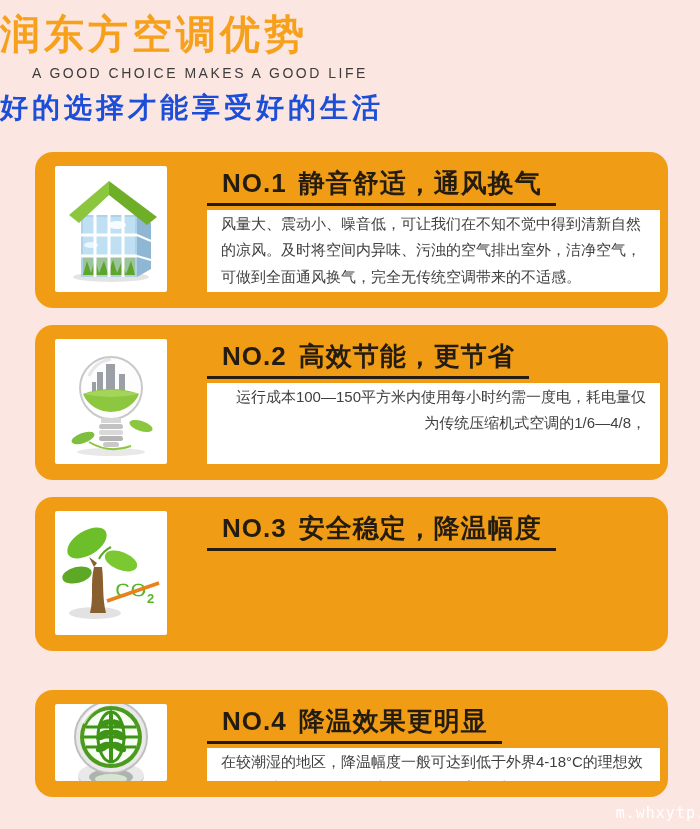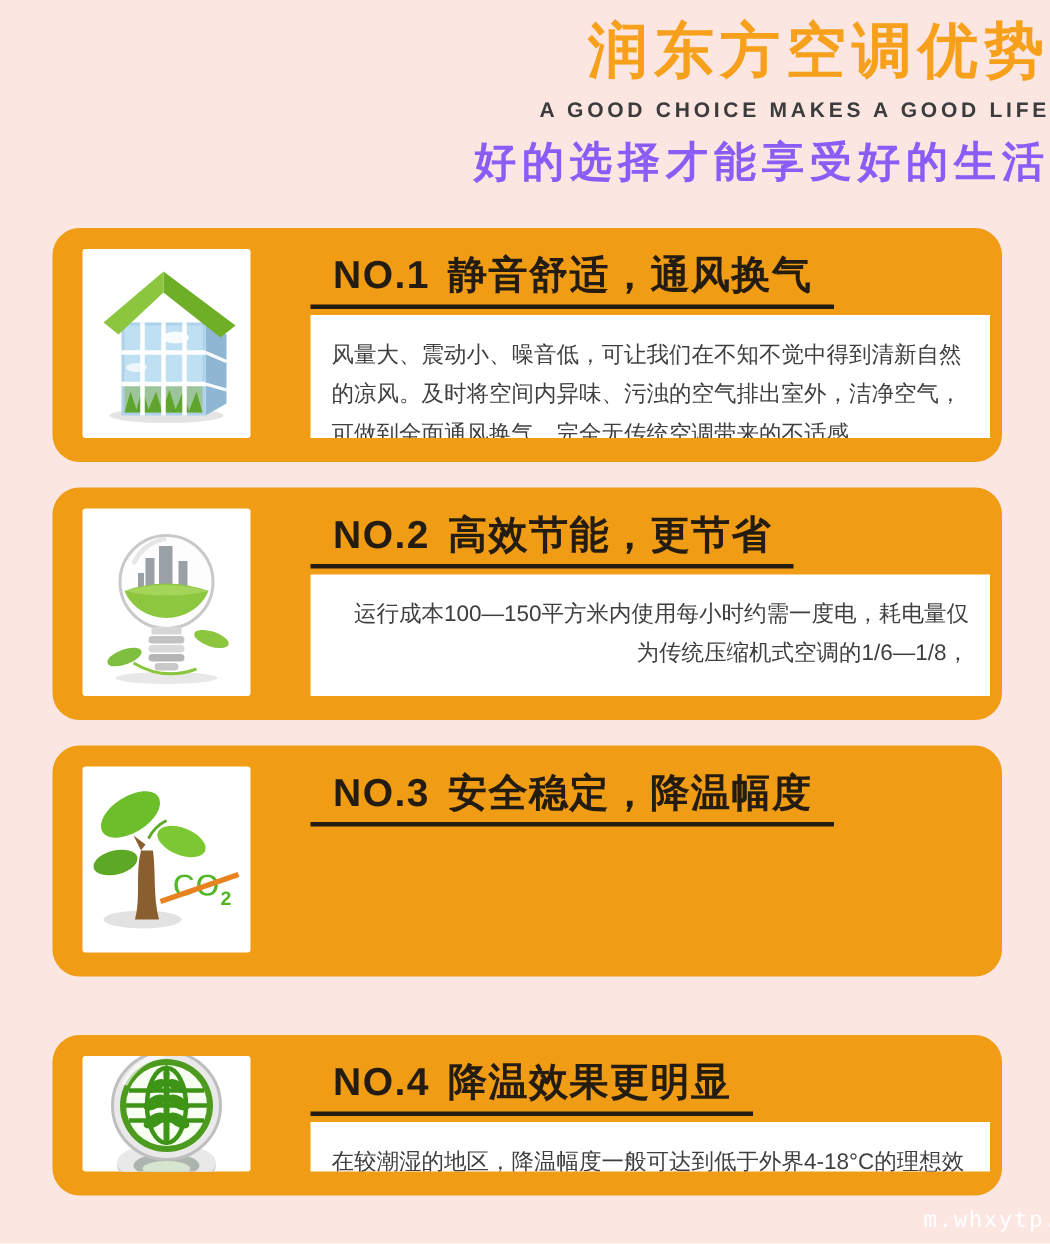--- a/index.html
+++ b/index.html
@@ -5,41 +5,42 @@
   html,body{margin:0;padding:0;}
   body{font-family:"Liberation Sans","DejaVu Sans",sans-serif;}
   .page{
     position:relative;
     width:700px;height:829px;
     background:#fbe6e1;
     overflow:hidden;
     box-sizing:border-box;
   }
   
-  .header{text-align:right;}
+  .header{text-align:left;}
   .main-title{
     margin:10px 0 0 0;
     font-size:40px;line-height:48px;
     font-weight:bold;
     letter-spacing:4px;
     color:#f7a01b;
   }
   .sub-en{
     margin-top:6px;
     font-size:14px;line-height:18px;
-    font-weight:bold;
+    font-weight:normal;
     letter-spacing:2.5px;
     color:#3c3c3c;
+    padding-left:32px;
   }
   .sub-zh{
     margin-top:8px;
     font-size:28px;line-height:36px;
     font-weight:600;
     letter-spacing:4px;
-    color:#8b5cf6;
+    color:#1d4ed8;
   }
   
   .cards{margin:26px 32px 0 35px;}
   .card{
     display:flex;
     align-items:stretch;
     background:#f09c14;
     border-radius:18px;
     box-sizing:border-box;
     padding:14px 8px 16px 20px;
@@ -71,21 +72,21 @@
     font-weight:bold;
     color:#241c10;
     letter-spacing:1px;
     white-space:nowrap;
   }
   .card-title .num{margin-right:12px;font-family:"Liberation Sans",sans-serif;}
   .card-body{
     background:#ffffff;
     margin-top:4px;
     flex:1;
-    padding:14px 14px 6px 14px;
+    padding:1px 14px 6px 14px;
     font-size:15px;
     line-height:1.75;
     color:#3f3f3f;
     overflow:hidden;
   }
   
   .watermark{
     position:absolute;
     right:-6px;bottom:7px;
     color:#ffffff;
@@ -172,21 +173,21 @@
           <rect x="40" y="78" width="24" height="5" rx="2.5" fill="#c2c2c2"></rect>
           <rect x="40" y="84" width="24" height="5" rx="2.5" fill="#d9d9d9"></rect>
           <rect x="40" y="90" width="24" height="5" rx="2.5" fill="#b5b5b5"></rect>
           <rect x="44" y="96" width="16" height="5" rx="2.5" fill="#c9c9c9"></rect>
         </svg>
       </div>
       <div class="card-right">
         <div class="card-title">
           <span class="num">NO.2</span><span>高效节能，更节省</span>
         </div>
-        <div class="card-body">运行成本100—150平方米内使用每小时约需一度电，耗电量仅为传统压缩机式空调的1/6—1/8，</div>
+        <div class="card-body">运行成本100—150平方米内使用每小时约需一度电，耗电量仅为传统压缩机式空调的1/6—4/8，</div>
       </div>
     </div>
 
     <div class="card h154">
       <div class="icon-box">
         <svg width="104" height="112" viewBox="0 0 104 112">
           <ellipse cx="36" cy="96" rx="26" ry="6" fill="#e2e2e2"></ellipse>
 
           <path d="M31 96 C35 80 31 66 35 50 L43 50 C45 66 43 80 47 96 Z" fill="#8a5f2f"></path>
           <path d="M35 50 L30 40 L38 46 Z" fill="#8a5f2f"></path>

